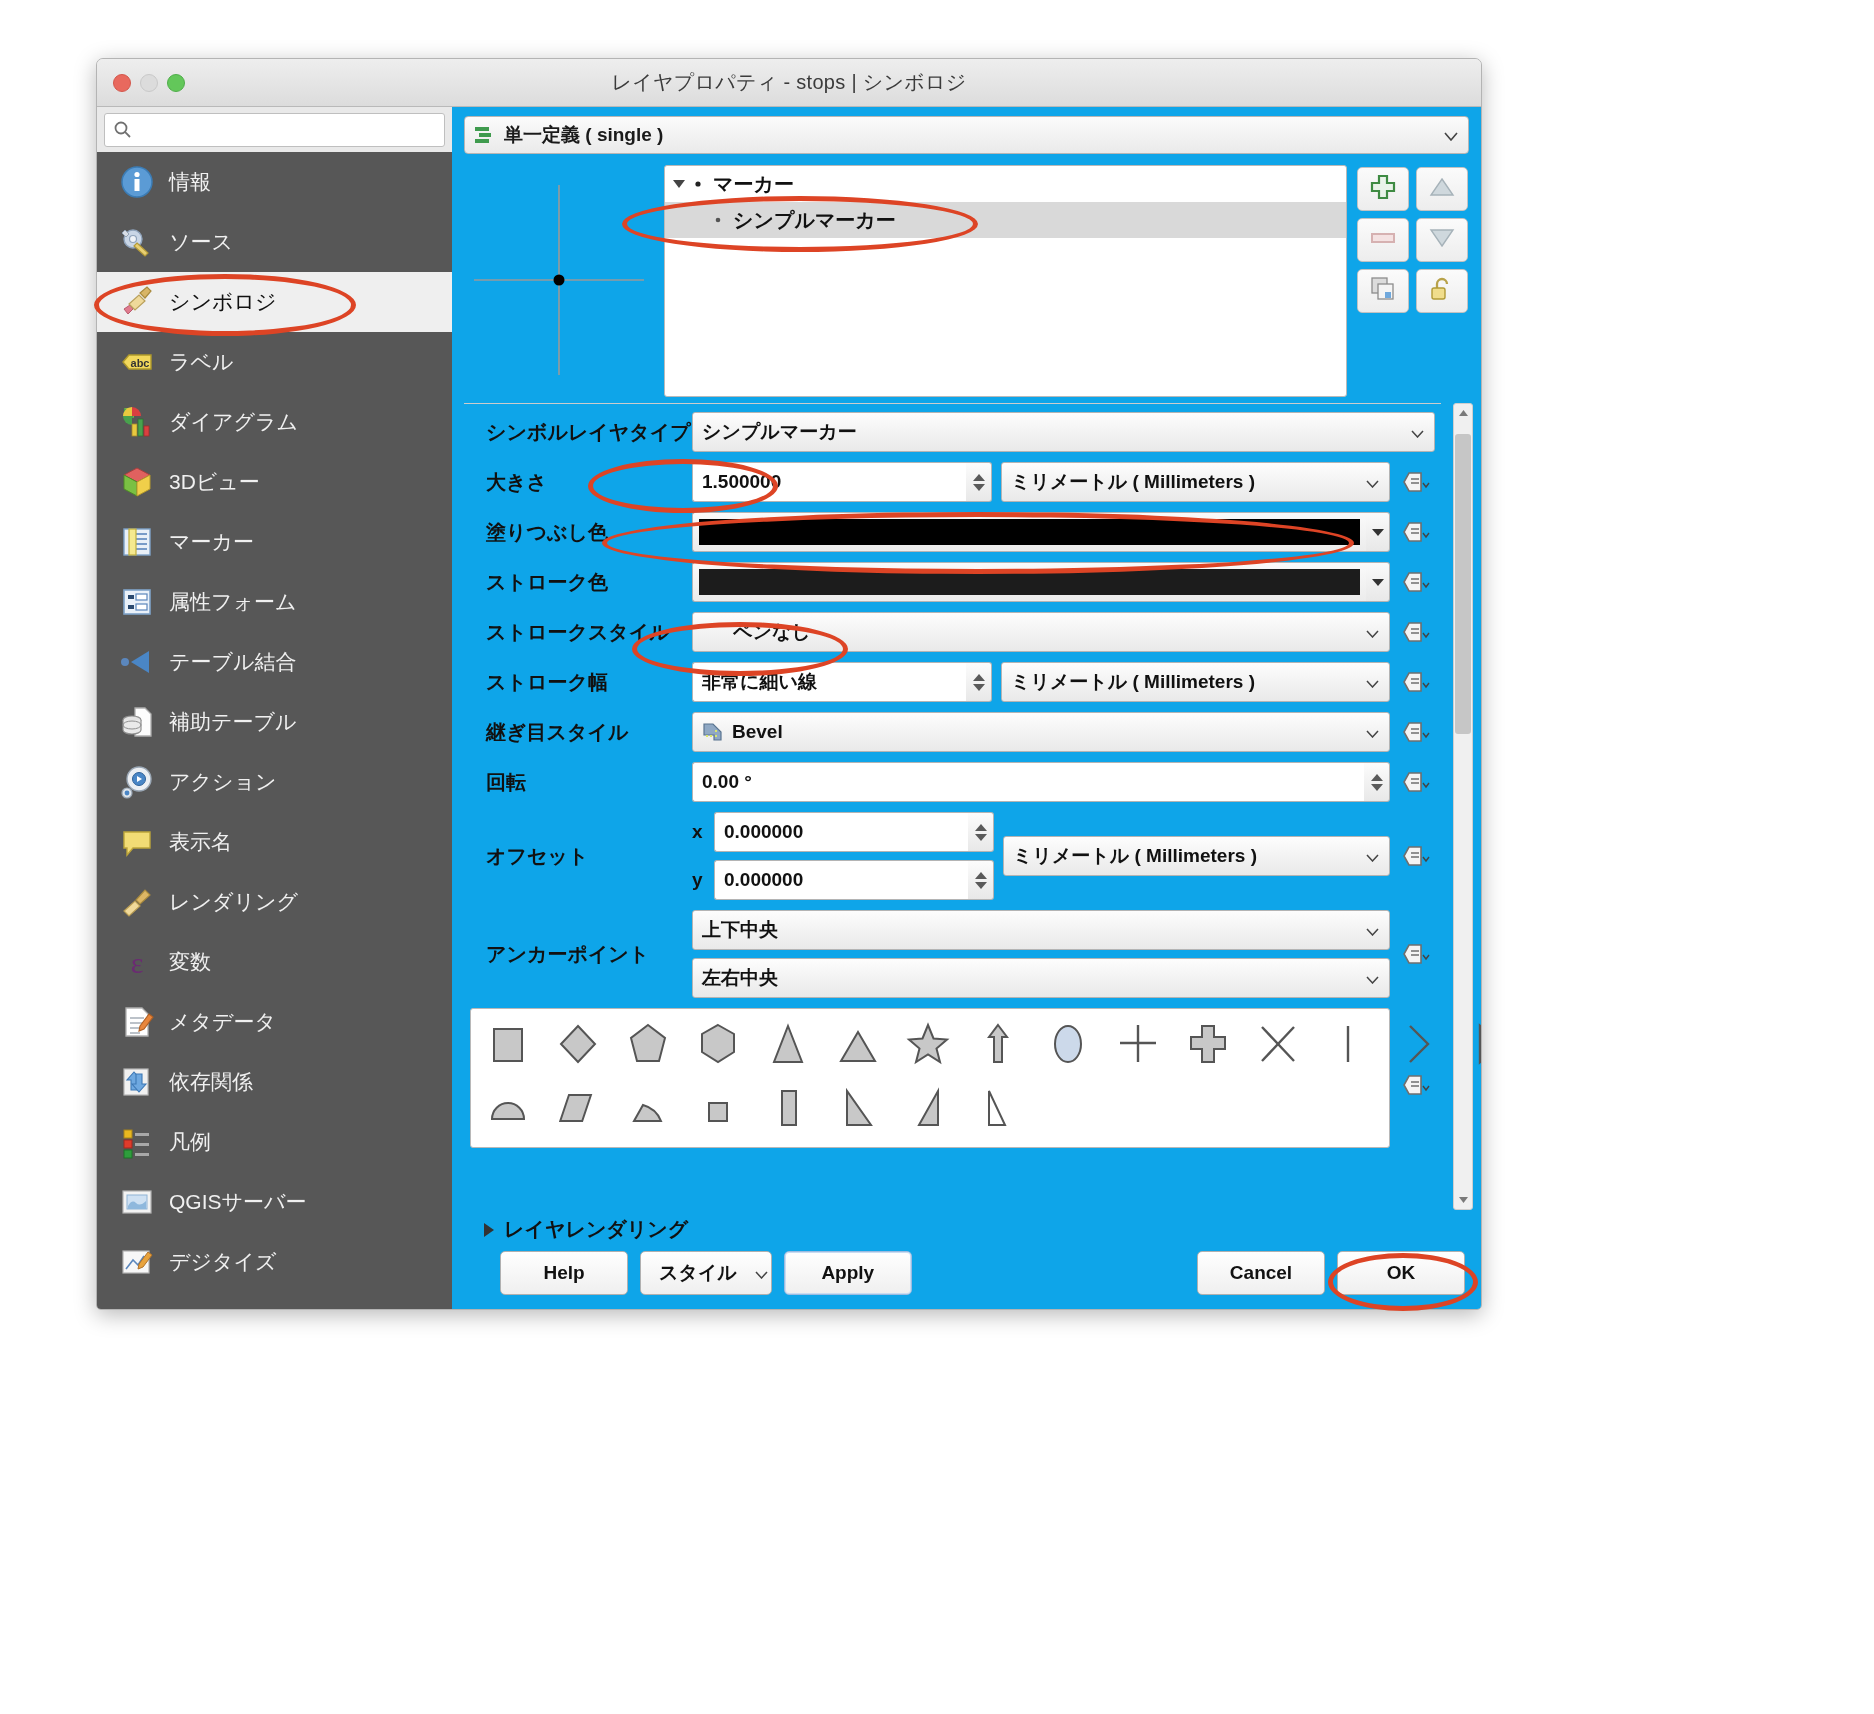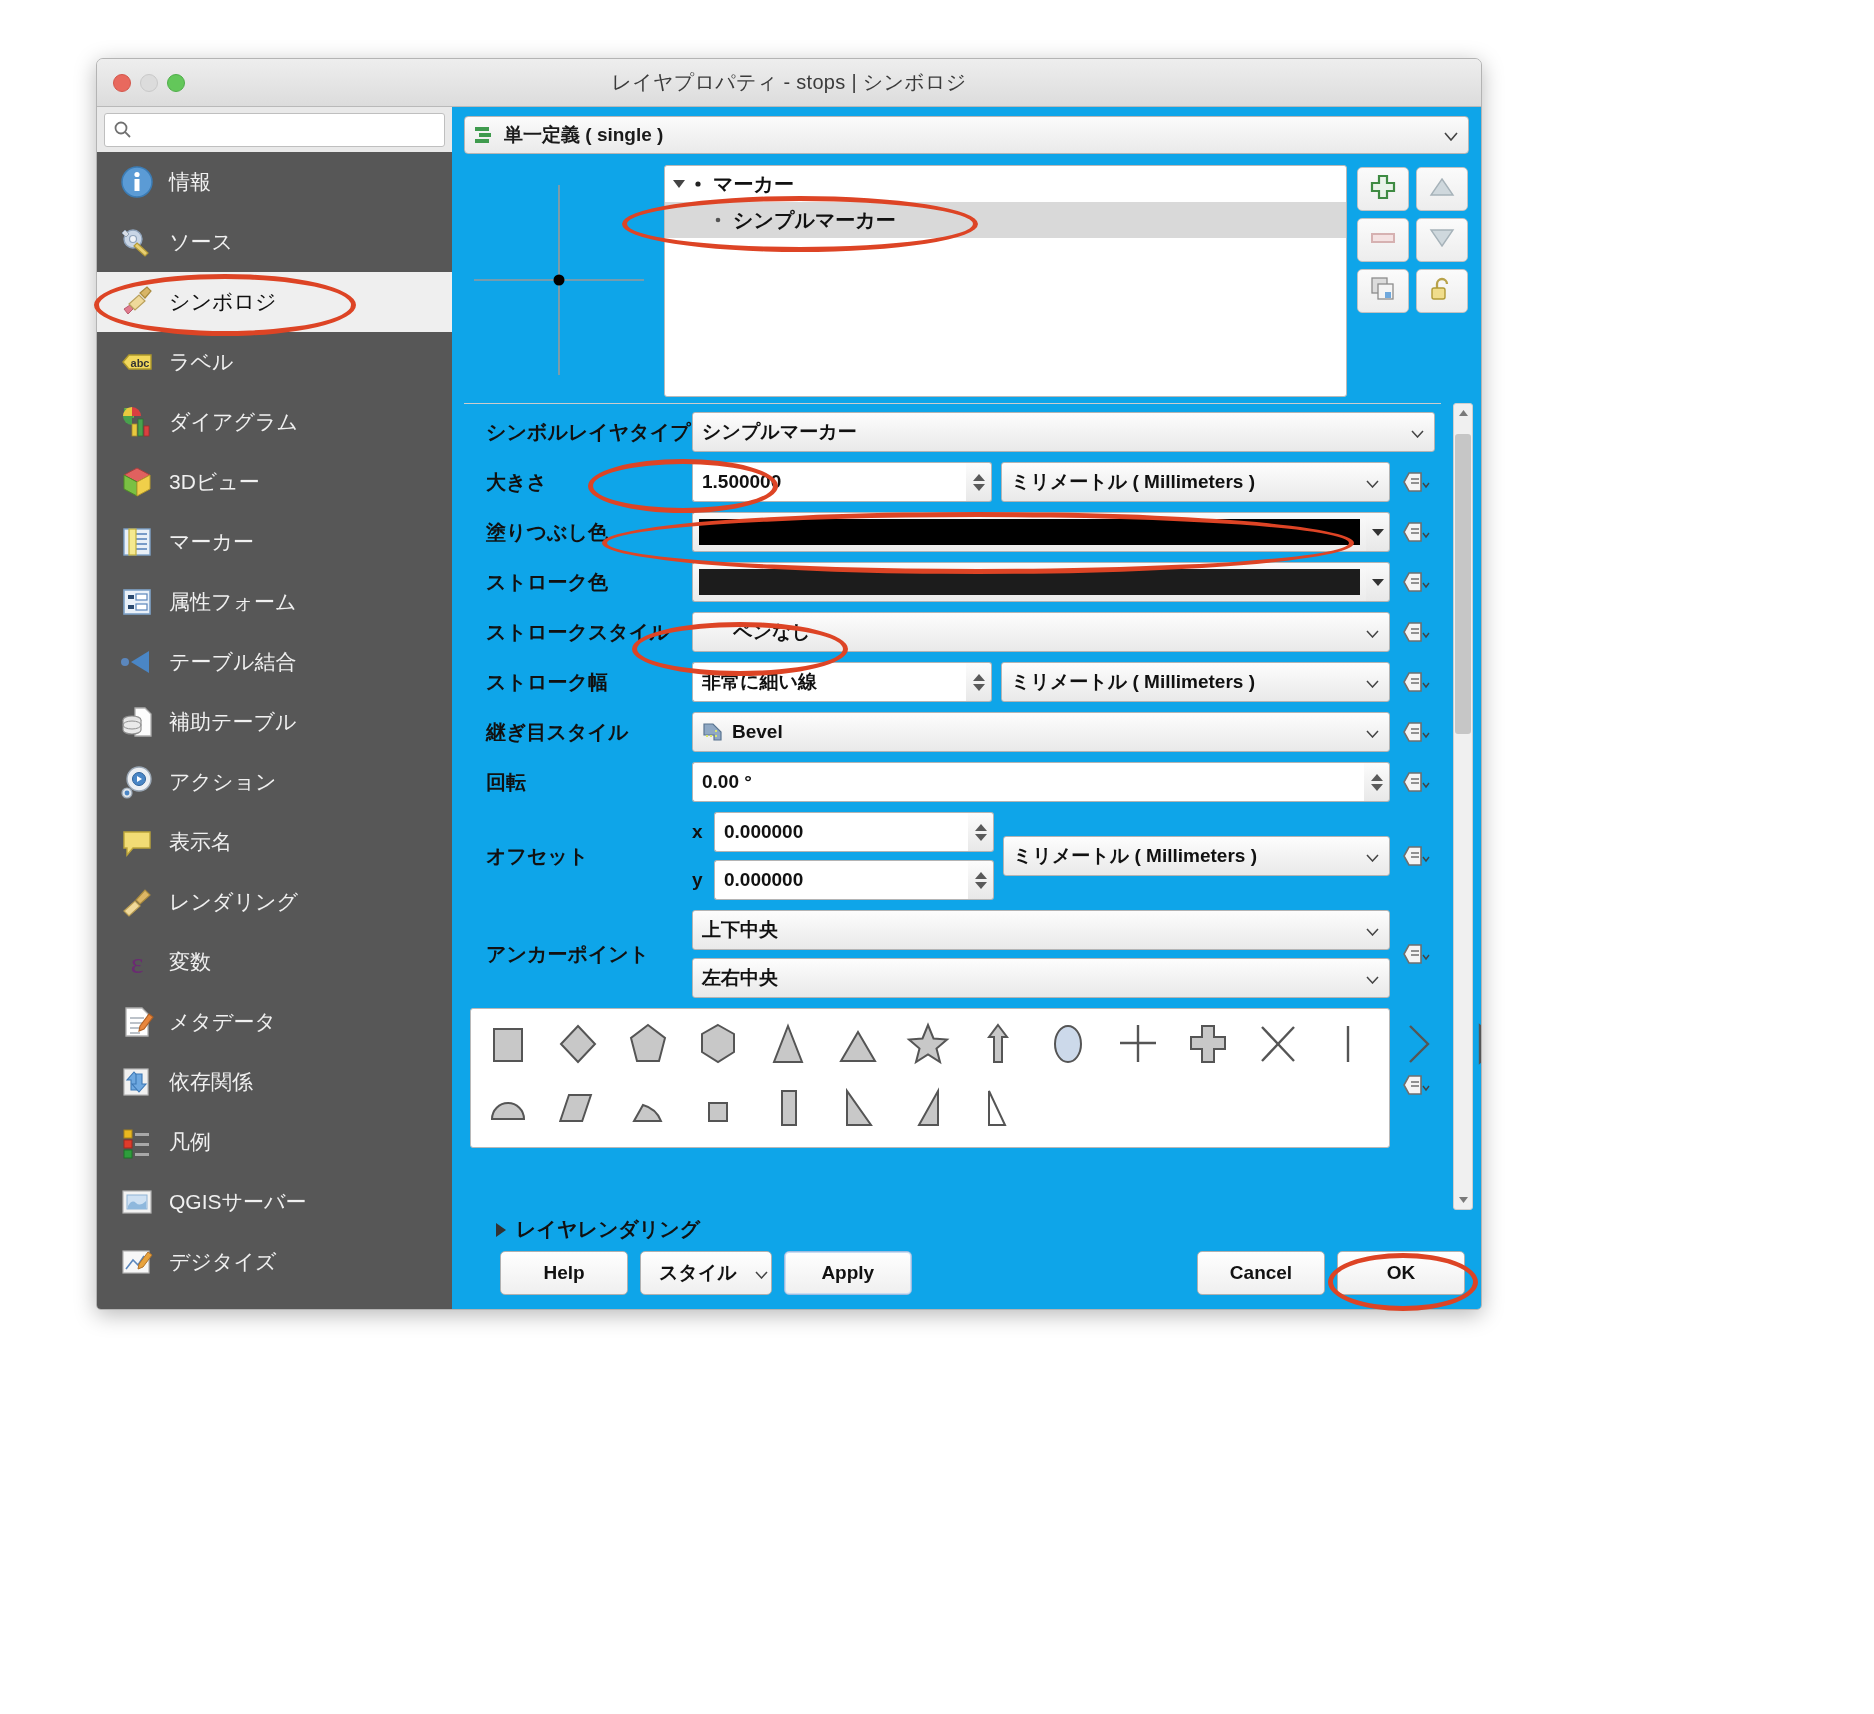--- a/index.html
+++ b/index.html
@@ -141,21 +141,21 @@
   .symrow { display: flex; align-items: center; gap: 24px; height: 54px; }
 
   .vscroll {
     width: 20px; flex: none; margin: 6px 8px 0 0; background: #f0f0f0;
     border: 1px solid #cfcfcf; border-radius: 3px; position: relative;
   }
   .vscroll .thumb { position: absolute; left: 1px; right: 1px; top: 30px; height: 300px; background: #c6c6c6; border-radius: 3px; }
   .vscroll .cap { position:absolute; left:0; right:0; height:18px; display:flex; align-items:center; justify-content:center; }
 
   
-  .layer-render { display: flex; align-items: center; gap: 10px; padding: 6px 0 8px 32px; font-size: 20px; color: #111; margin-left: 12px; }
+  .layer-render { display: flex; align-items: center; gap: 10px; padding: 6px 0 8px 32px; font-size: 20px; color: #111; }
   .tri-right { width:0;height:0;border-left:10px solid #333;border-top:7px solid transparent;border-bottom:7px solid transparent; }
   .footer { display: flex; align-items: center; padding: 0 16px 14px 16px; gap: 12px; margin-left: 32px; }
   .btn {
     height: 44px; min-width: 128px; padding: 0 18px;
     border: 1px solid #b0b0b0; border-radius: 5px;
     background: linear-gradient(to bottom,#ffffff,#efefef);
     font-size: 19px; color: #111; display: flex; align-items: center; justify-content: center;
   }
   .btn.split { gap: 18px; justify-content: space-between; padding-right: 3px; }
   .btn.default { border-color: #9dbbe0; box-shadow: 0 0 0 1px #c9dcf2 inset; }

